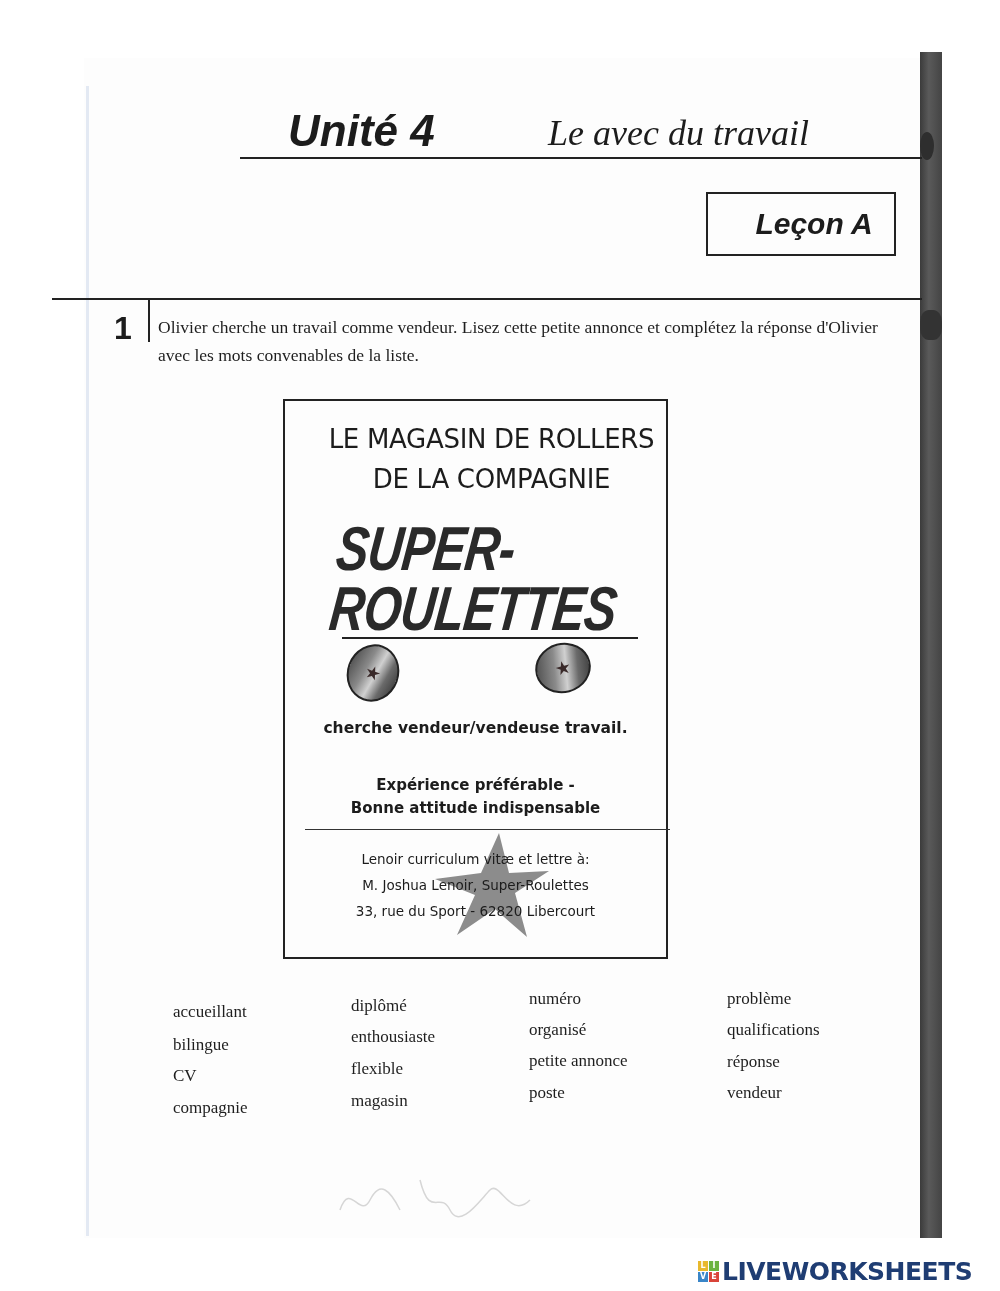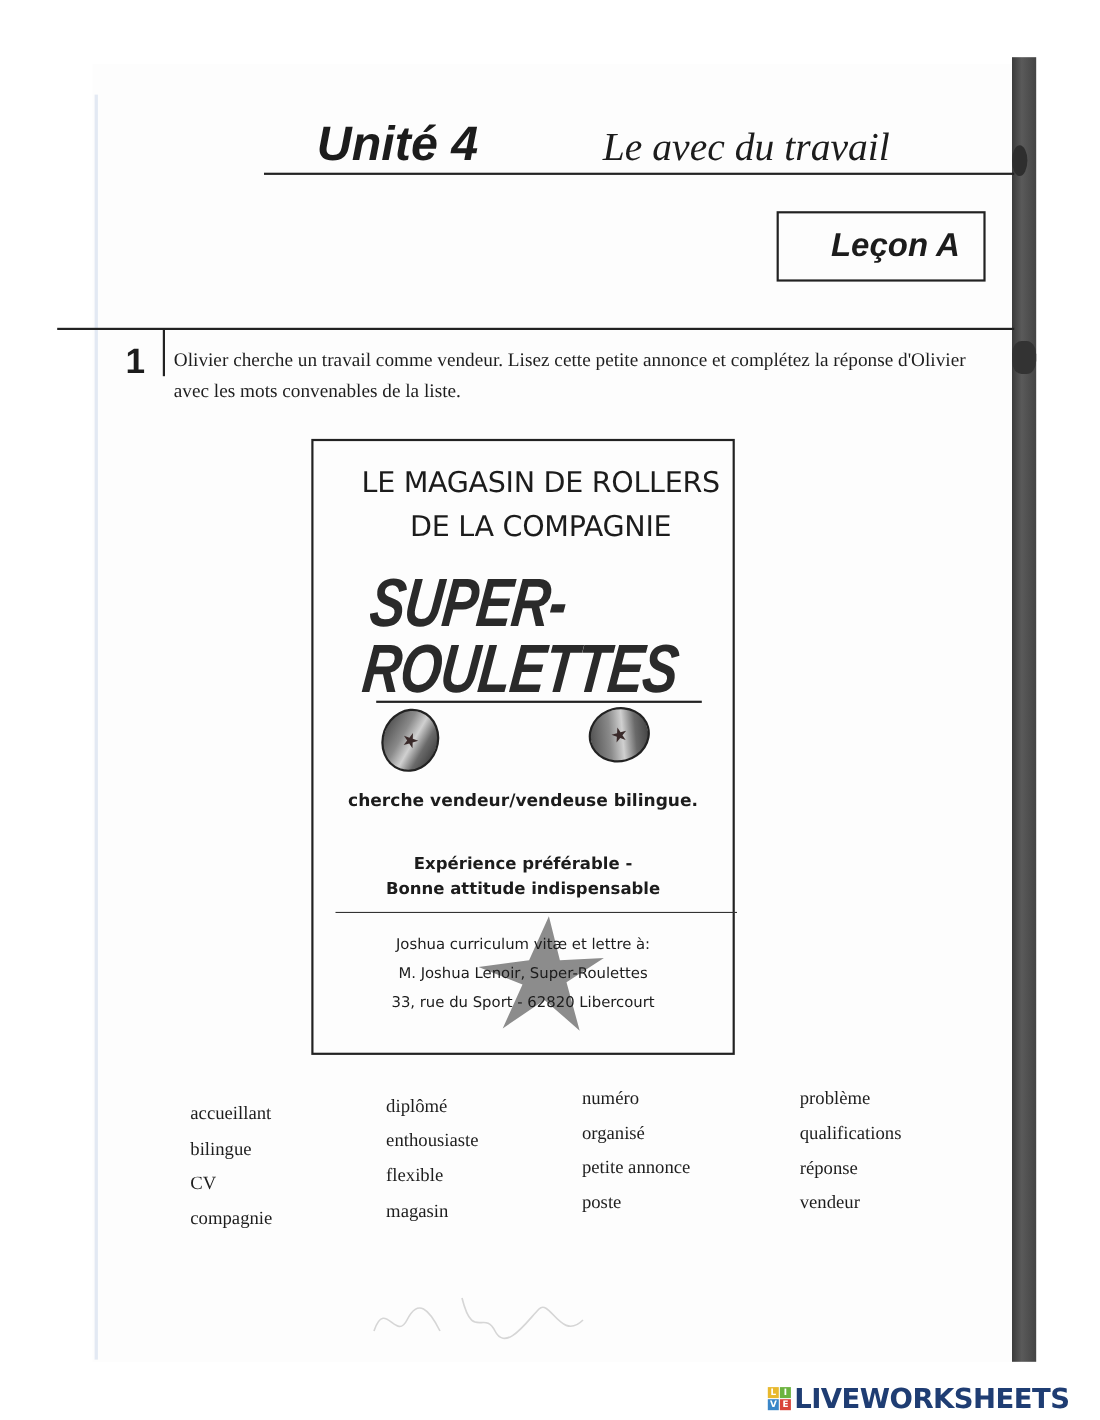--- a/index.html
+++ b/index.html
@@ -153,31 +153,31 @@
     <div>SUPER-</div>
     <div>ROULETTES</div>
   </div>
   <div class="brand-rule"></div>
   <div class="wheel w1">
       <span>★</span>
     </div>
   <div class="wheel w2">
       <span>★</span>
     </div>
-  <div class="ad-seek">cherche vendeur/vendeuse bilingue.</div>
+  <div class="ad-seek">cherche vendeur/vendeuse travail.</div>
   <div class="ad-req">
     <div>Expérience préférable -</div>
     <div>Bonne attitude indispensable</div>
   </div>
   <div class="ad-rule"></div>
   <svg class="ad-star" viewBox="0 0 120 108">
     <polygon points="68,2 78,42 118,40 84,62 96,106 64,78 26,104 44,64 4,48 50,42" fill="#8c8c8c"></polygon>
   </svg>
   <div class="ad-contact">
-    <div>Joshua curriculum vitæ et lettre à:</div>
+    <div>Lenoir curriculum vitæ et lettre à:</div>
     <div>M.  Joshua Lenoir,  Super-Roulettes</div>
     <div>33, rue du Sport - 62820 Libercourt</div>
   </div>
 </div>
 
 <div class="wordbank">
   <div class="wb-col" style="left:173px;top:0;">
     <div style="top:1002px">accueillant</div>
     <div style="top:1035px">bilingue</div>
     <div style="top:1066px">CV</div>

